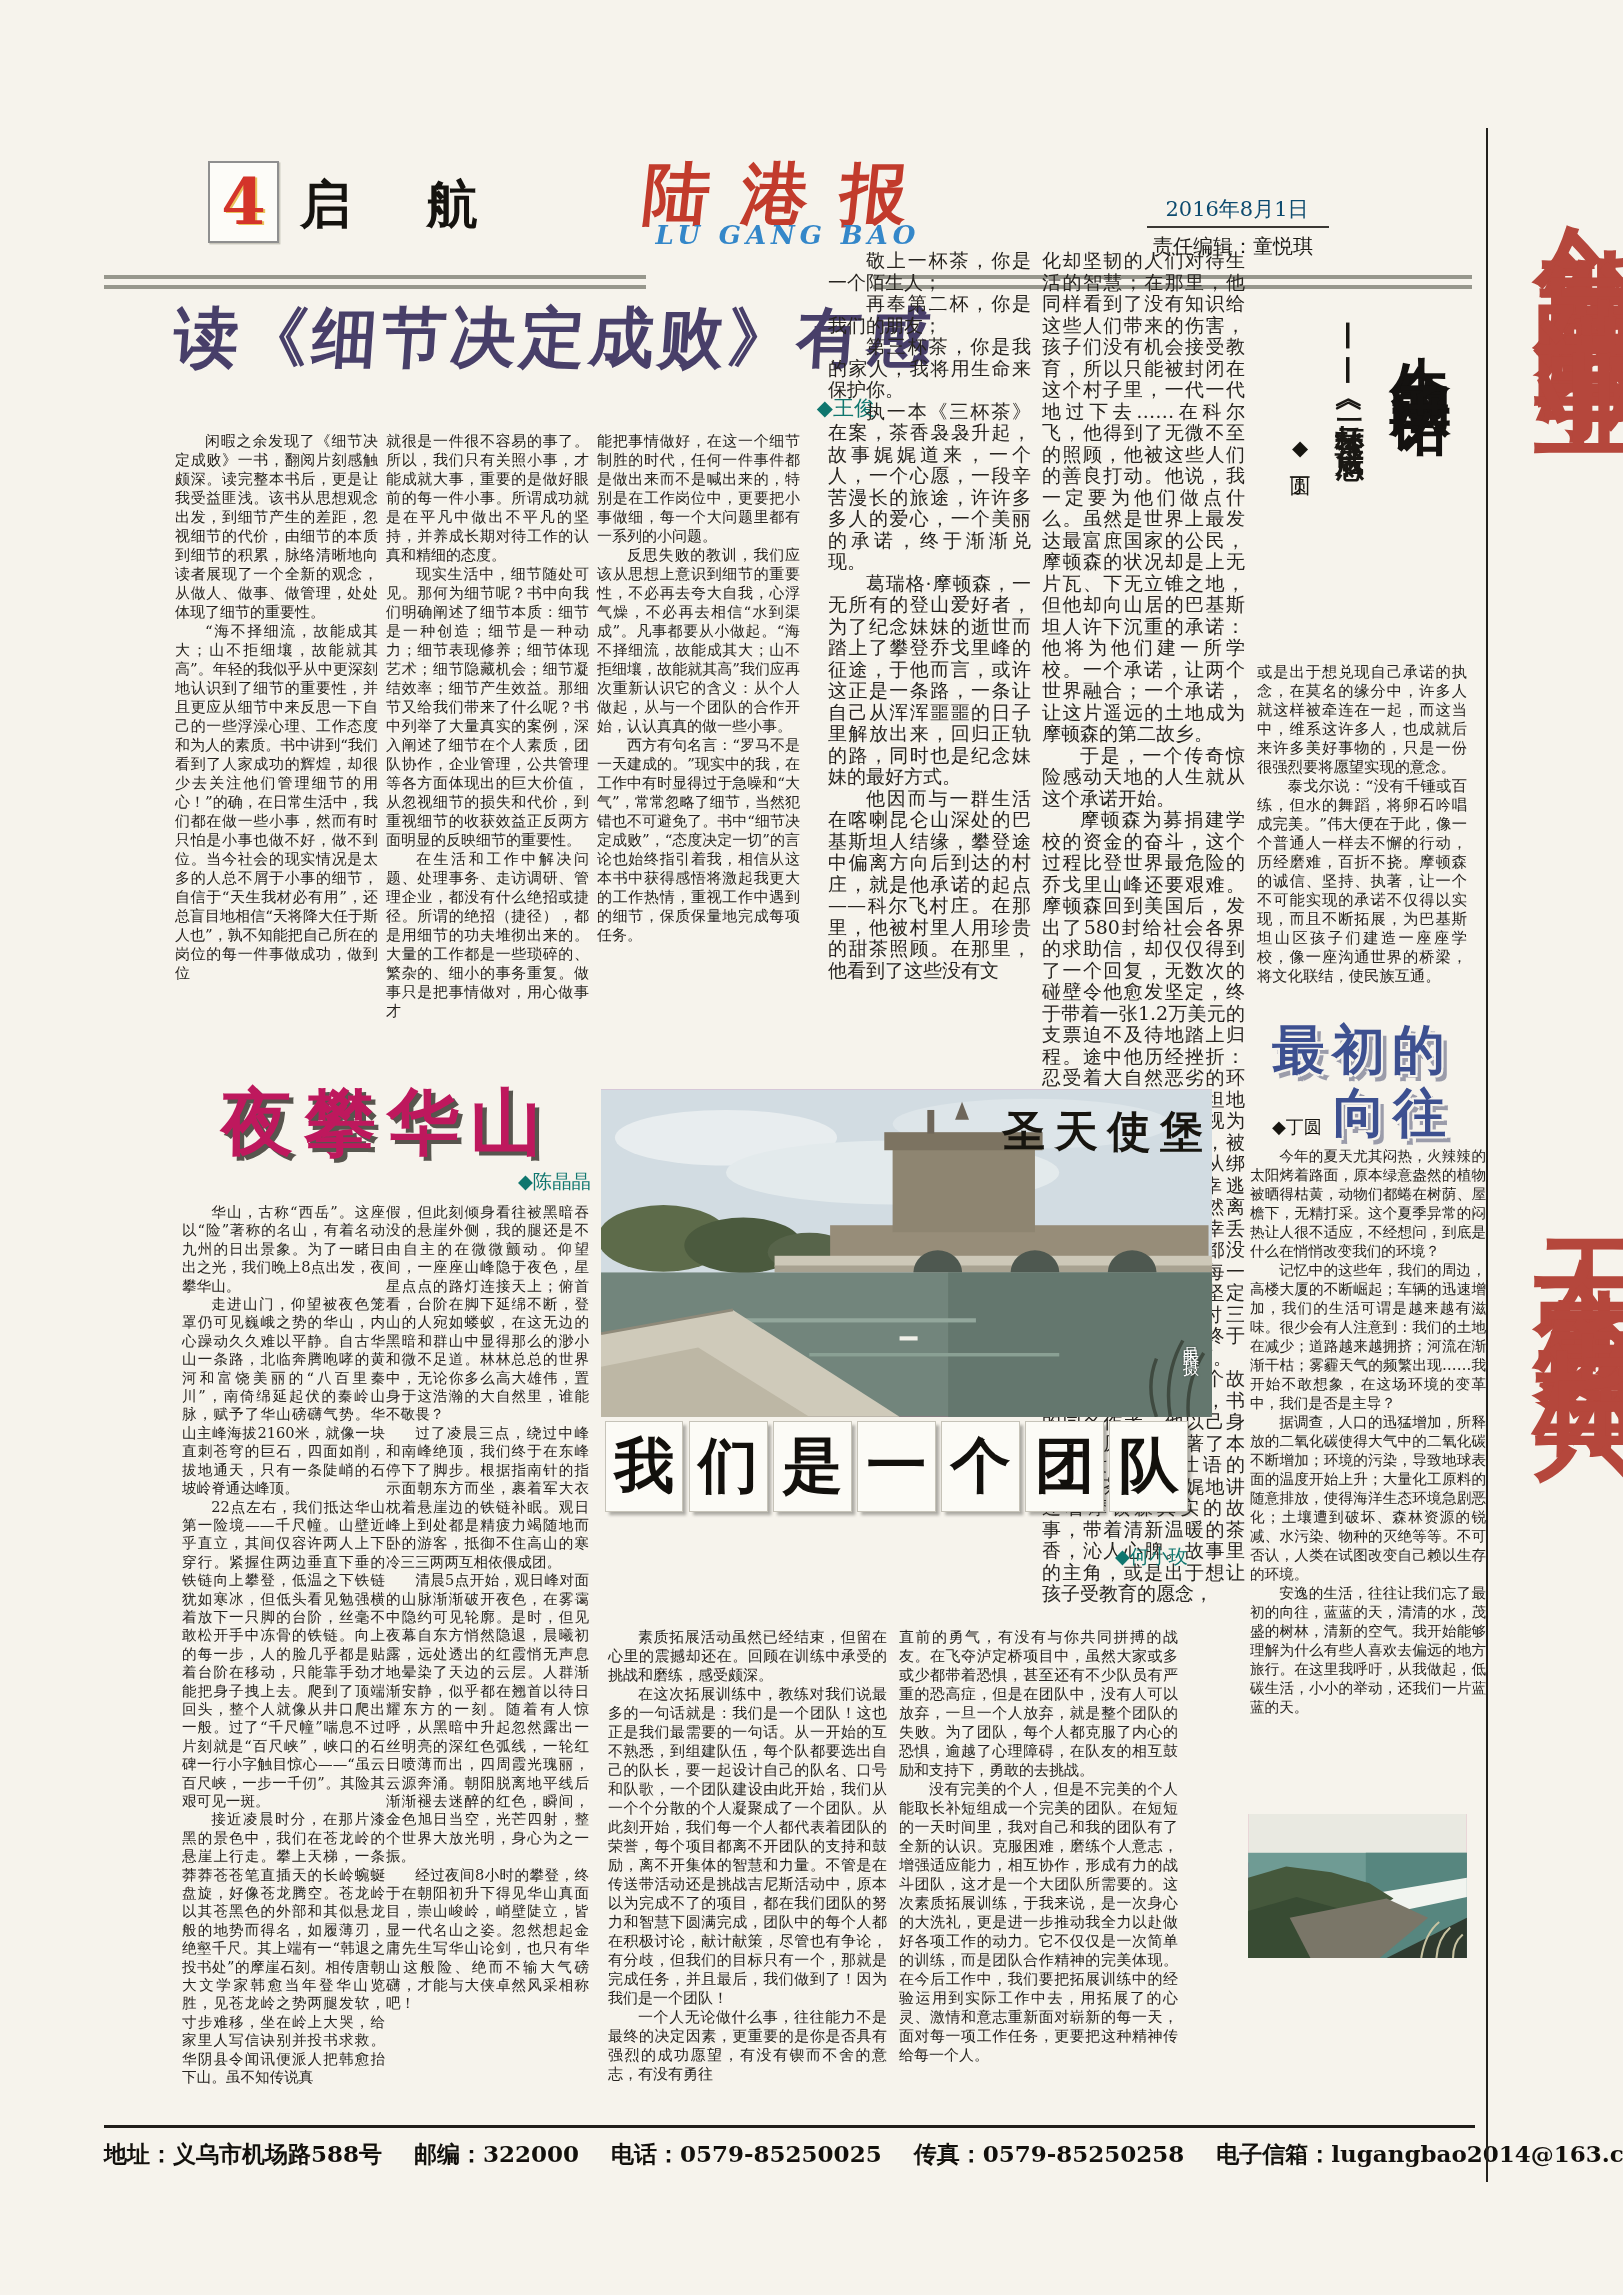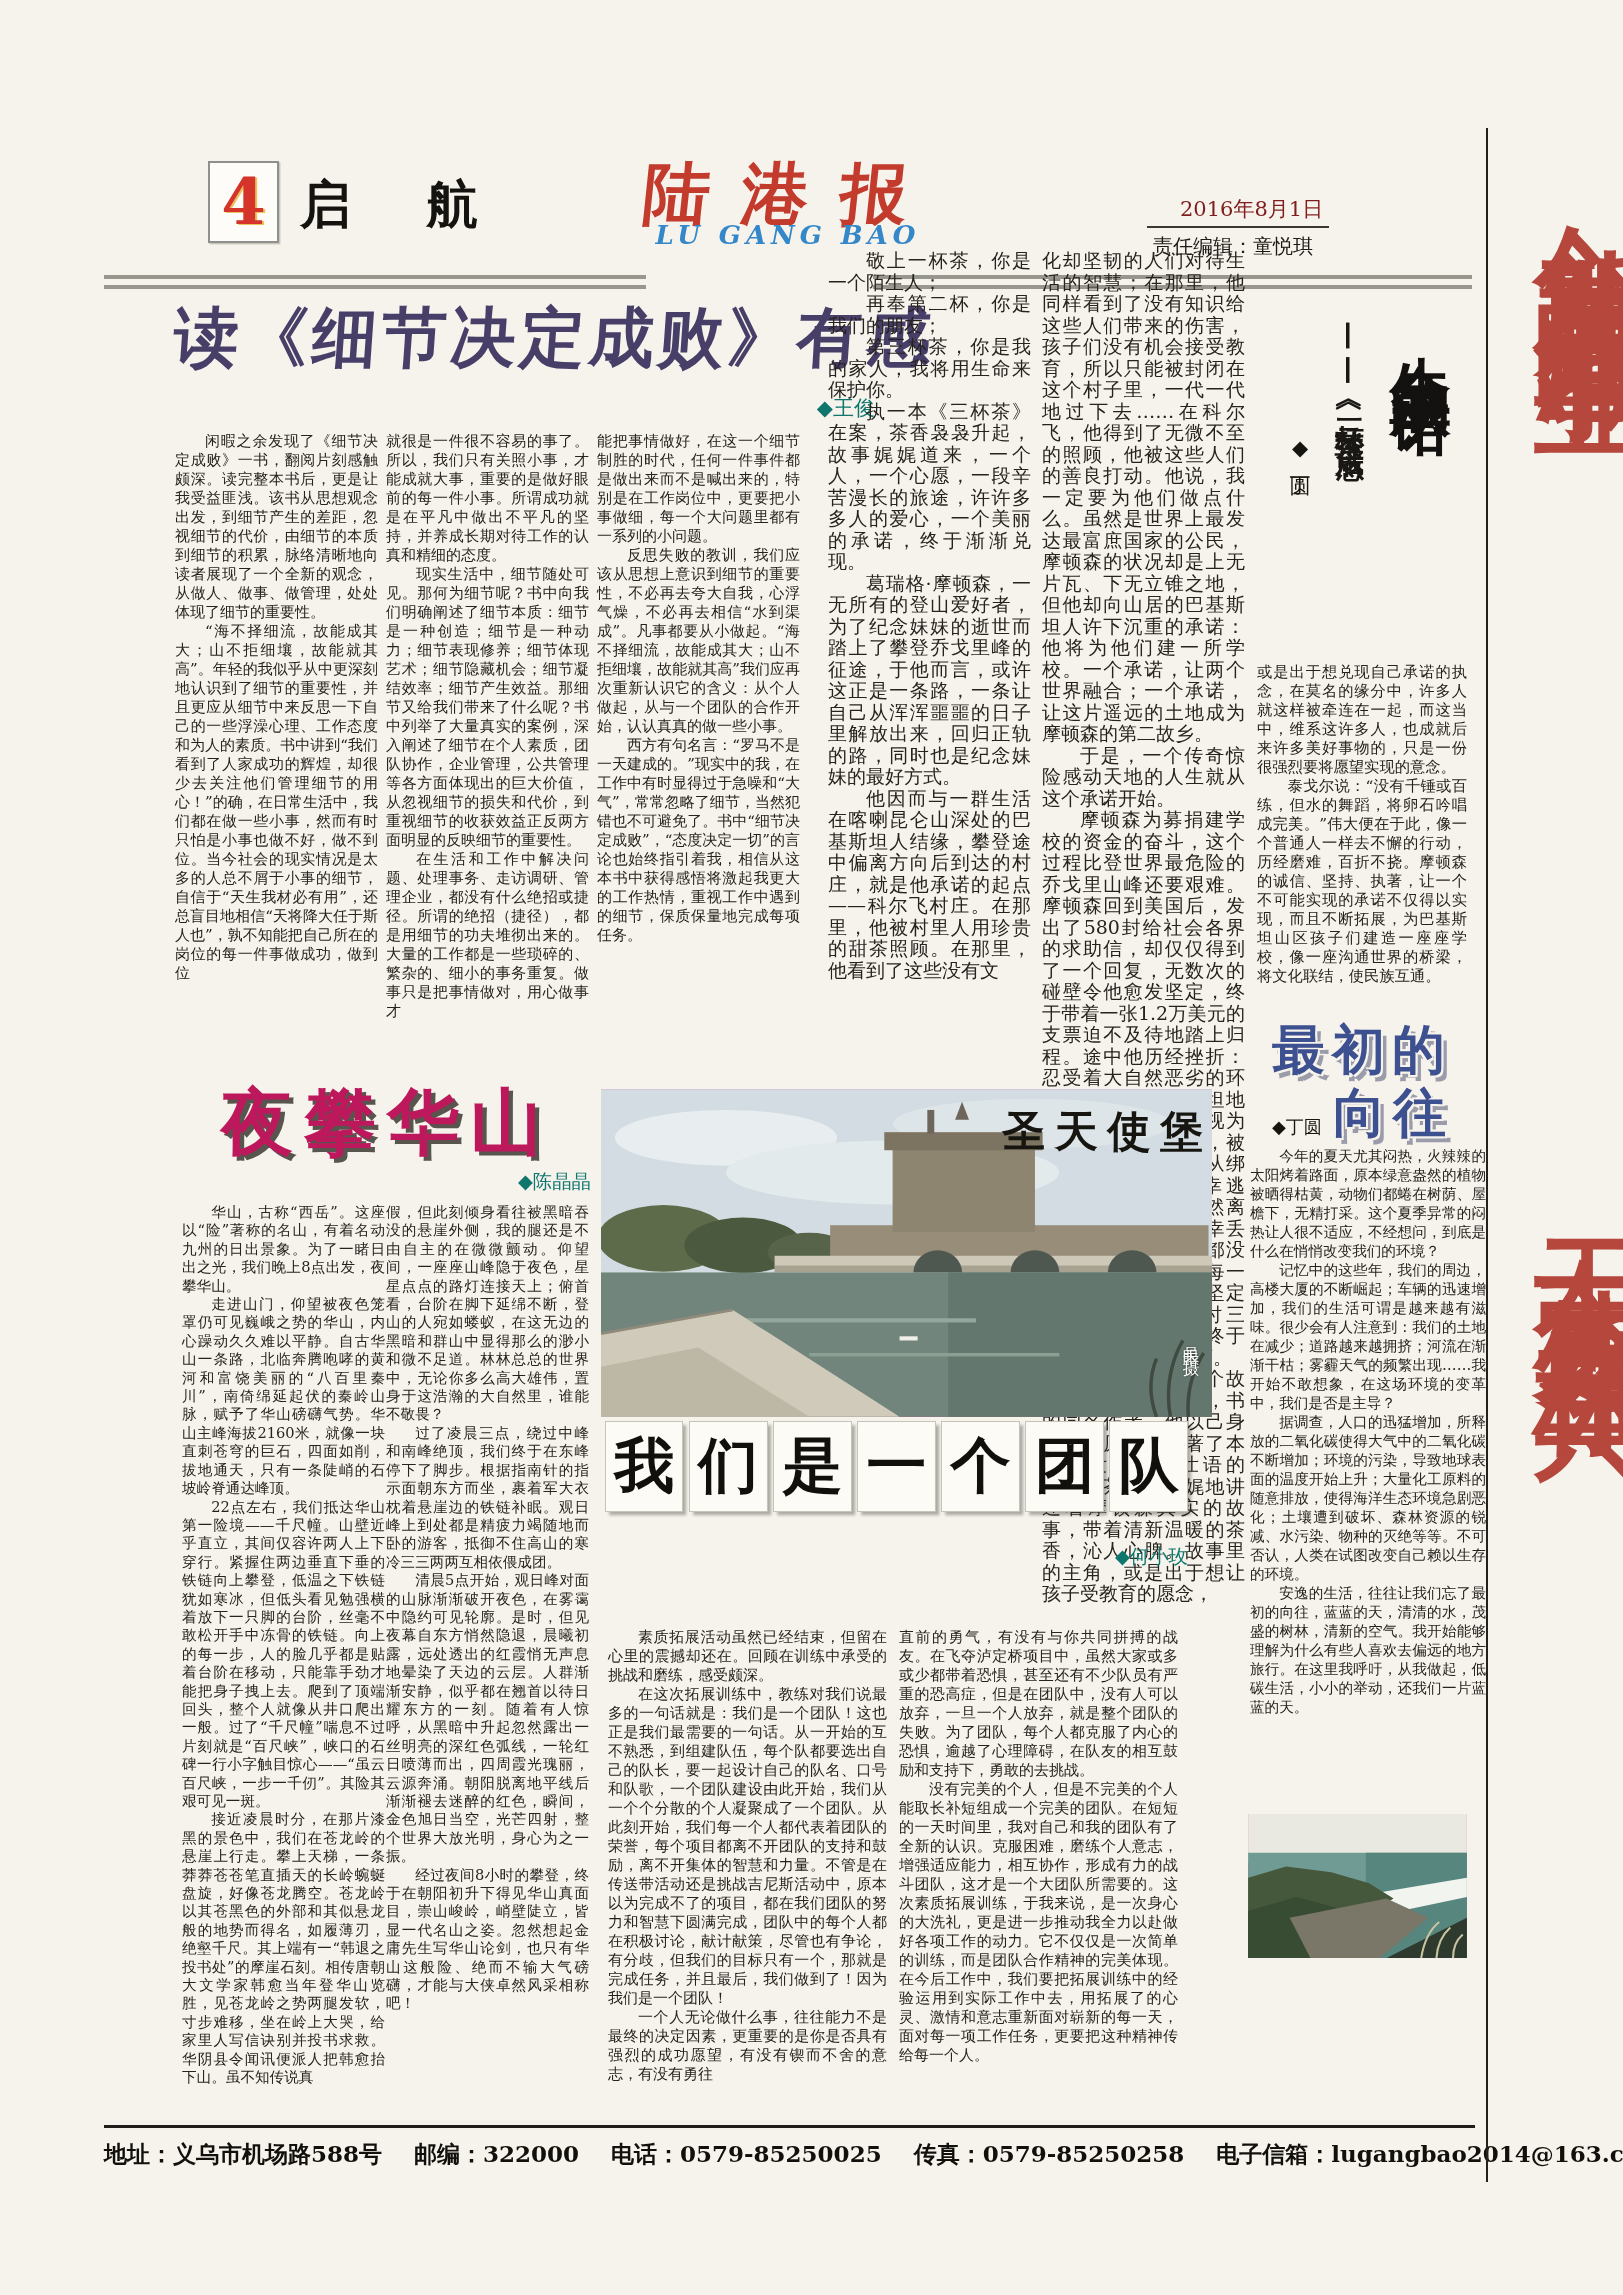--- a/index.html
+++ b/index.html
@@ -9,21 +9,21 @@
   
   .pagenum-box{left:208px;top:161px;width:67px;height:78px;background:#fdfcf8;border:2.1px solid #8f8f8f;
                box-shadow:1.4px 1.4px 0 #c9c6bb;display:flex;align-items:center;justify-content:center;}
   .pagenum{font-size:64px;font-weight:bold;color:#d4342a;text-shadow:2.1px 1.4px 0 #e9c25b;line-height:1;}
   .section-name{left:300px;top:171px;font-size:51px;font-weight:bold;letter-spacing:29px;color:#15130f;}
   .masthead{left:643px;top:149px;width:292px;height:111px;}
   .masthead-cn{position:absolute;left:0;top:0;font-size:67px;font-weight:bold;color:#c23b2c;
                transform:skewX(-6deg);letter-spacing:4.2px;white-space:nowrap;}
   .masthead-latin{position:absolute;left:12.5px;top:71px;font-size:26px;font-weight:bold;font-style:italic;
                   color:#3487c9;letter-spacing:4.9px;white-space:nowrap;}
-  .date-line{left:1180px;top:195px;width:194px;font-size:21px;color:#7f1d1d;}
+  .date-line{left:1140px;top:195px;width:194px;text-align:center;font-size:21px;color:#0c4a6e;}
   .date-rule{left:1147px;top:226px;width:182px;height:2.1px;background:#3a3834;}
   .editor-line{left:1129px;top:233px;width:208px;text-align:center;font-size:20px;color:#1d1b17;}
   .rule-band{top:275px;height:6.2px;border-top:4.2px solid #97978d;border-bottom:4.2px solid #97978d;}
   
   .a1-title{left:174px;top:294px;width:701px;text-align:center;font-size:65px;font-weight:bold;
             color:#483f69;transform:skewX(-4deg);letter-spacing:4.2px;white-space:nowrap;}
   .byline{font-size:21px;color:#0f766e;text-align:right;}
   .col{text-align:justify;}
   .col p{margin:0;text-indent:2em;}
   .cont p:first-child{text-indent:0;}

